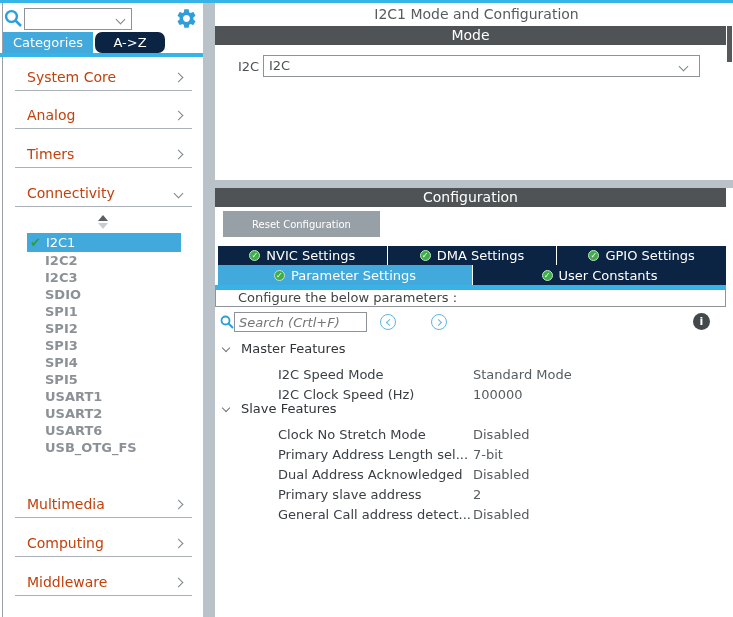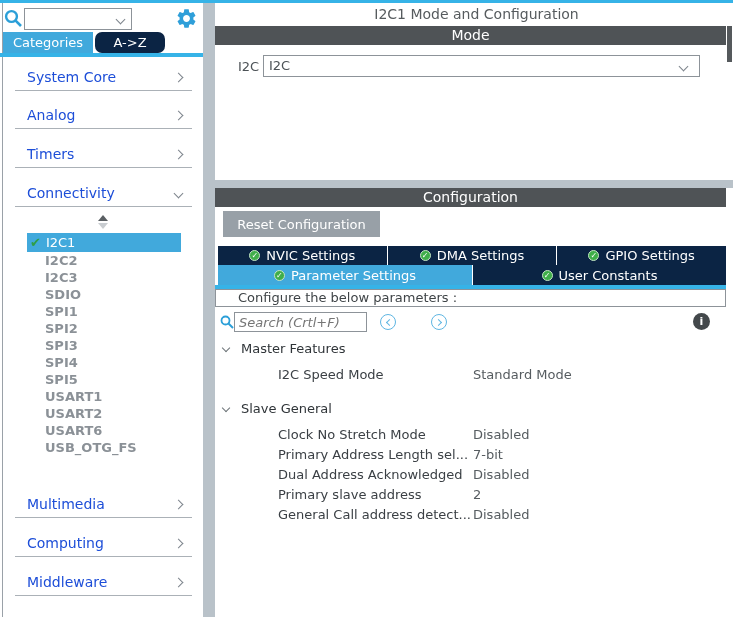--- a/index.html
+++ b/index.html
@@ -19,21 +19,21 @@
   .ip-combo .chv { position:absolute; right:7px; top:7px; }
   .gear { position:absolute; left:175px; top:4px; }
 
   .side-tab { position:absolute; top:29px; height:21px; color:#fff; font-size:13px;
               line-height:21px; text-align:center; }
   .tab-cat { left:3px; width:90px; background:#41a9dc; }
   .tab-az  { left:95px; width:70px; background:#0b2444;border-radius:7px; }
   .side-underline { position:absolute; left:0; top:50px; width:203px; height:4px; background:#36b3e7; }
 
   .side-sec { position:absolute; left:15px; width:177px; height:27px;
-              border-bottom:1px solid #abb1b7; font-size:14px; color:#1d4ed8;
+              border-bottom:1px solid #abb1b7; font-size:14px; color:#c2410c;
               line-height:26px; padding-left:12px; cursor:pointer; }
   .side-sec .chv { position:absolute; right:10px; top:10px; }
 
   .chv { display:inline-block; width:7px; height:7px;
          border-right:1.6px solid #7d848c; border-bottom:1.6px solid #7d848c; }
   .chv-r { transform:rotate(-45deg); }
   .chv-d { transform:rotate(45deg); }
   .chv-sm { width:6px; height:6px; border-color:#6d7478; }
 
   .spinner { position:absolute; left:97px; top:212px; width:12px; height:14px; cursor:pointer; }
@@ -66,21 +66,21 @@
   .mode-label { position:absolute; left:238px; top:57px; height:20px; line-height:20px;
                 font-size:13px; color:#4c5256; }
   .mode-select { position:absolute; left:263px; top:55px; width:437px; height:22px;
                  border:1px solid #8d9399; background:#fff; font-size:13px; color:#4c5256;
                  line-height:20px; padding-left:5px; cursor:pointer; }
   .mode-select .chv { position:absolute; right:12px; top:7px; }
 
   .hsplit { position:absolute; left:215px; top:180px; width:518px; height:8px; background:#b9c2c9; }
 
   .reset-btn { position:absolute; left:223px; top:211px; width:157px; height:26px;
-               background:#98a0a7; border:none; color:#fff; font-size:13px;
+               background:#98a0a7; border:none; color:#fff; font-size:10px;
                font-family:inherit; text-align:center; cursor:pointer; }
 
   .tabs-row { position:absolute; left:218px; width:508px; display:flex; gap:1px; }
   .tabs-r1 { top:246px; height:19px; }
   .tabs-r2 { top:265px; height:20px; }
   .cfg-tab { flex:1; background:#0b2444; color:#fff; font-size:13px; display:flex;
              align-items:center; justify-content:center; gap:6px; cursor:pointer; }
   .cfg-tab.active { background:#41a9dc; }
   .tabs-r2 .cfg-tab { flex:none; width:254px; }
   .tabs-r2 .cfg-tab:last-child { flex:1; }
@@ -265,23 +265,27 @@
   </div>
 
   <div class="tgroup" style="top:339px">
     <span class="chv chv-d chv-sm"></span>
     <span class="tgname">Master Features</span>
   </div>
   <div class="trow" style="top:359px">
     <span class="tlabel">I2C Speed Mode</span>
     <span class="tvalue">Standard Mode</span>
   </div>
+  <div class="trow" style="top:379px">
+    <span class="tlabel">I2C Clock Speed (Hz)</span>
+    <span class="tvalue">100000</span>
+  </div>
   <div class="tgroup" style="top:399px">
     <span class="chv chv-d chv-sm"></span>
-    <span class="tgname">Slave General</span>
+    <span class="tgname">Slave Features</span>
   </div>
   <div class="trow" style="top:419px">
     <span class="tlabel">Clock No Stretch Mode</span>
     <span class="tvalue">Disabled</span>
   </div>
   <div class="trow" style="top:439px">
     <span class="tlabel">Primary Address Length sel...</span>
     <span class="tvalue">7-bit</span>
   </div>
   <div class="trow" style="top:459px">

